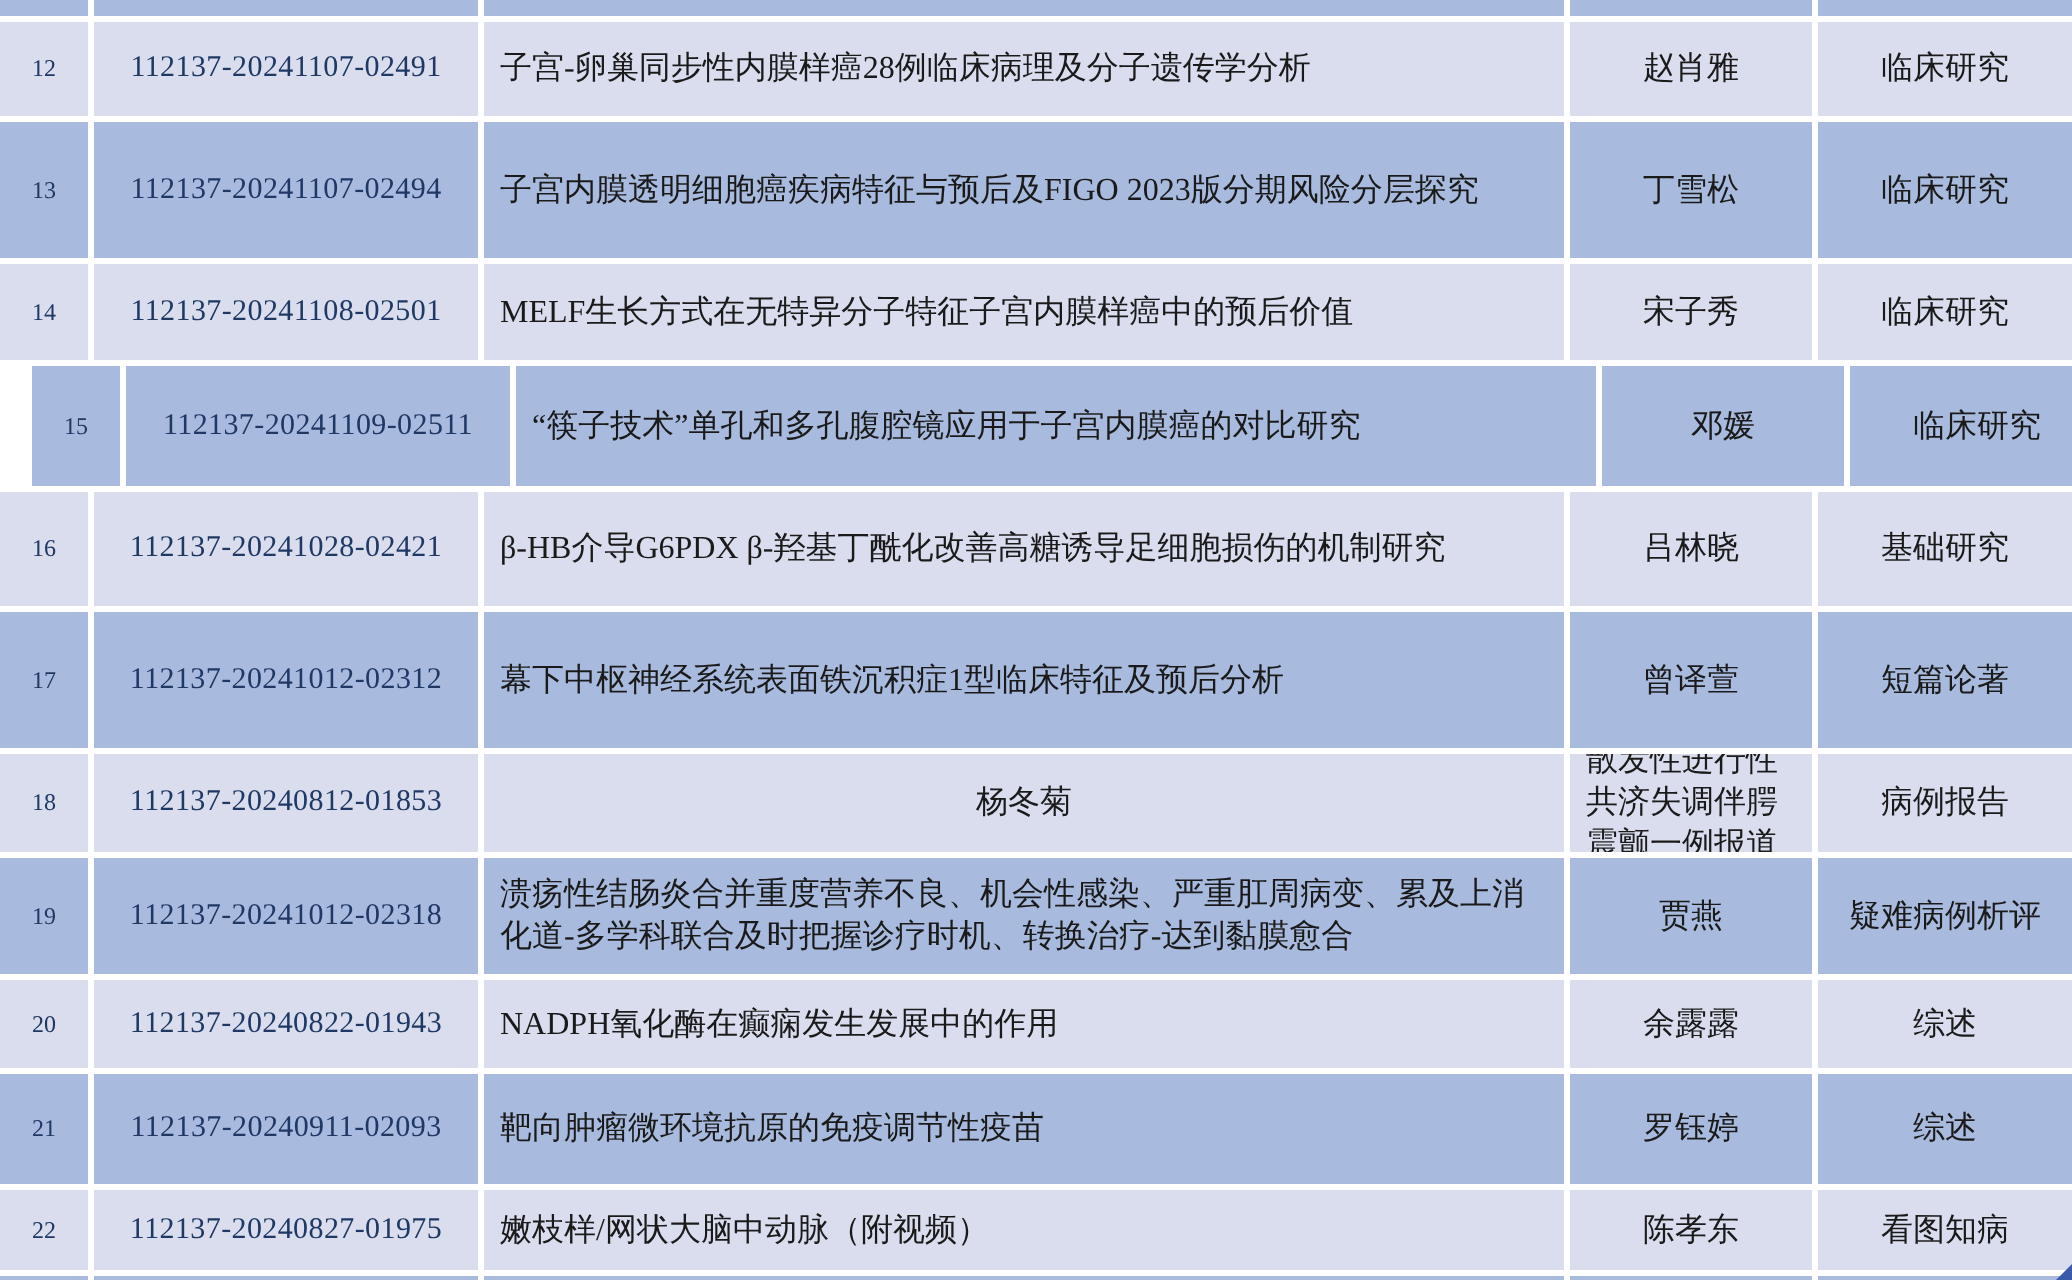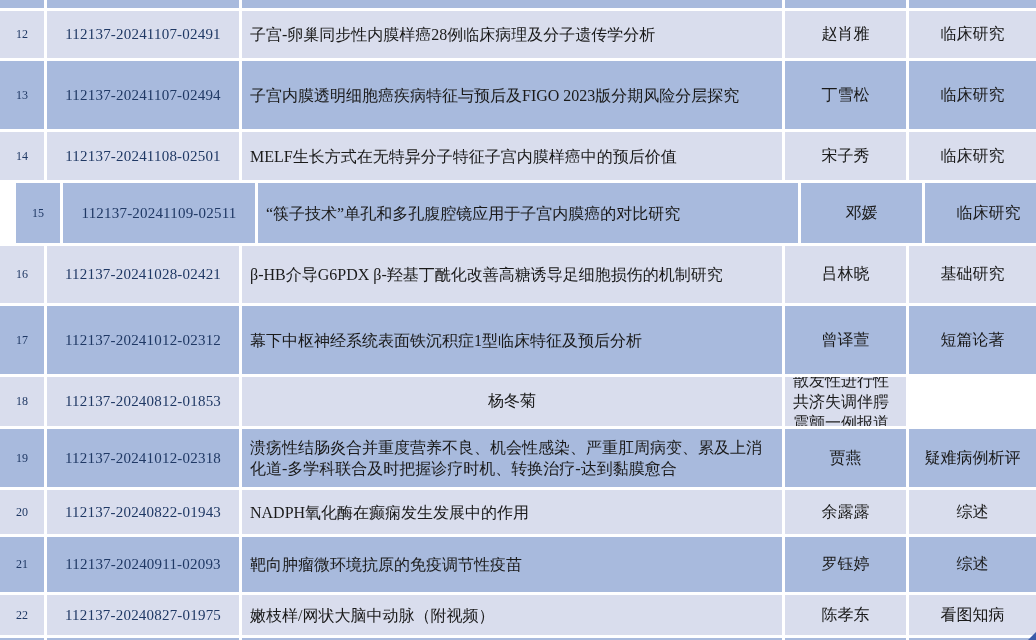--- a/index.html
+++ b/index.html
@@ -108,20 +108,21 @@
     <div class="cell num">17</div>
     <div class="cell mid">112137-20241012-02312</div>
     <div class="cell title">幕下中枢神经系统表面铁沉积症1型临床特征及预后分析</div>
     <div class="cell author">曾译萱</div>
     <div class="cell category">短篇论著</div>
   </div><div class="trow light" style="height: 49px;">
     <div class="cell num">18</div>
     <div class="cell mid">112137-20240812-01853</div>
     <div class="cell author">杨冬菊</div>
     <div class="cell title">散发性进行性共济失调伴腭震颤一例报道</div>
+    <div class="cell category">病例报告</div>
   </div><div class="trow dark" style="height: 58px;">
     <div class="cell num">19</div>
     <div class="cell mid">112137-20241012-02318</div>
     <div class="cell title">溃疡性结肠炎合并重度营养不良、机会性感染、严重肛周病变、累及上消化道-多学科联合及时把握诊疗时机、转换治疗-达到黏膜愈合</div>
     <div class="cell author">贾燕</div>
     <div class="cell category">疑难病例析评</div>
   </div><div class="trow light" style="height: 44px; font-family: Liberation Serif, serif;">
     <div class="cell num">20</div>
     <div class="cell mid">112137-20240822-01943</div>
     <div class="cell title">NADPH氧化酶在癫痫发生发展中的作用</div>

